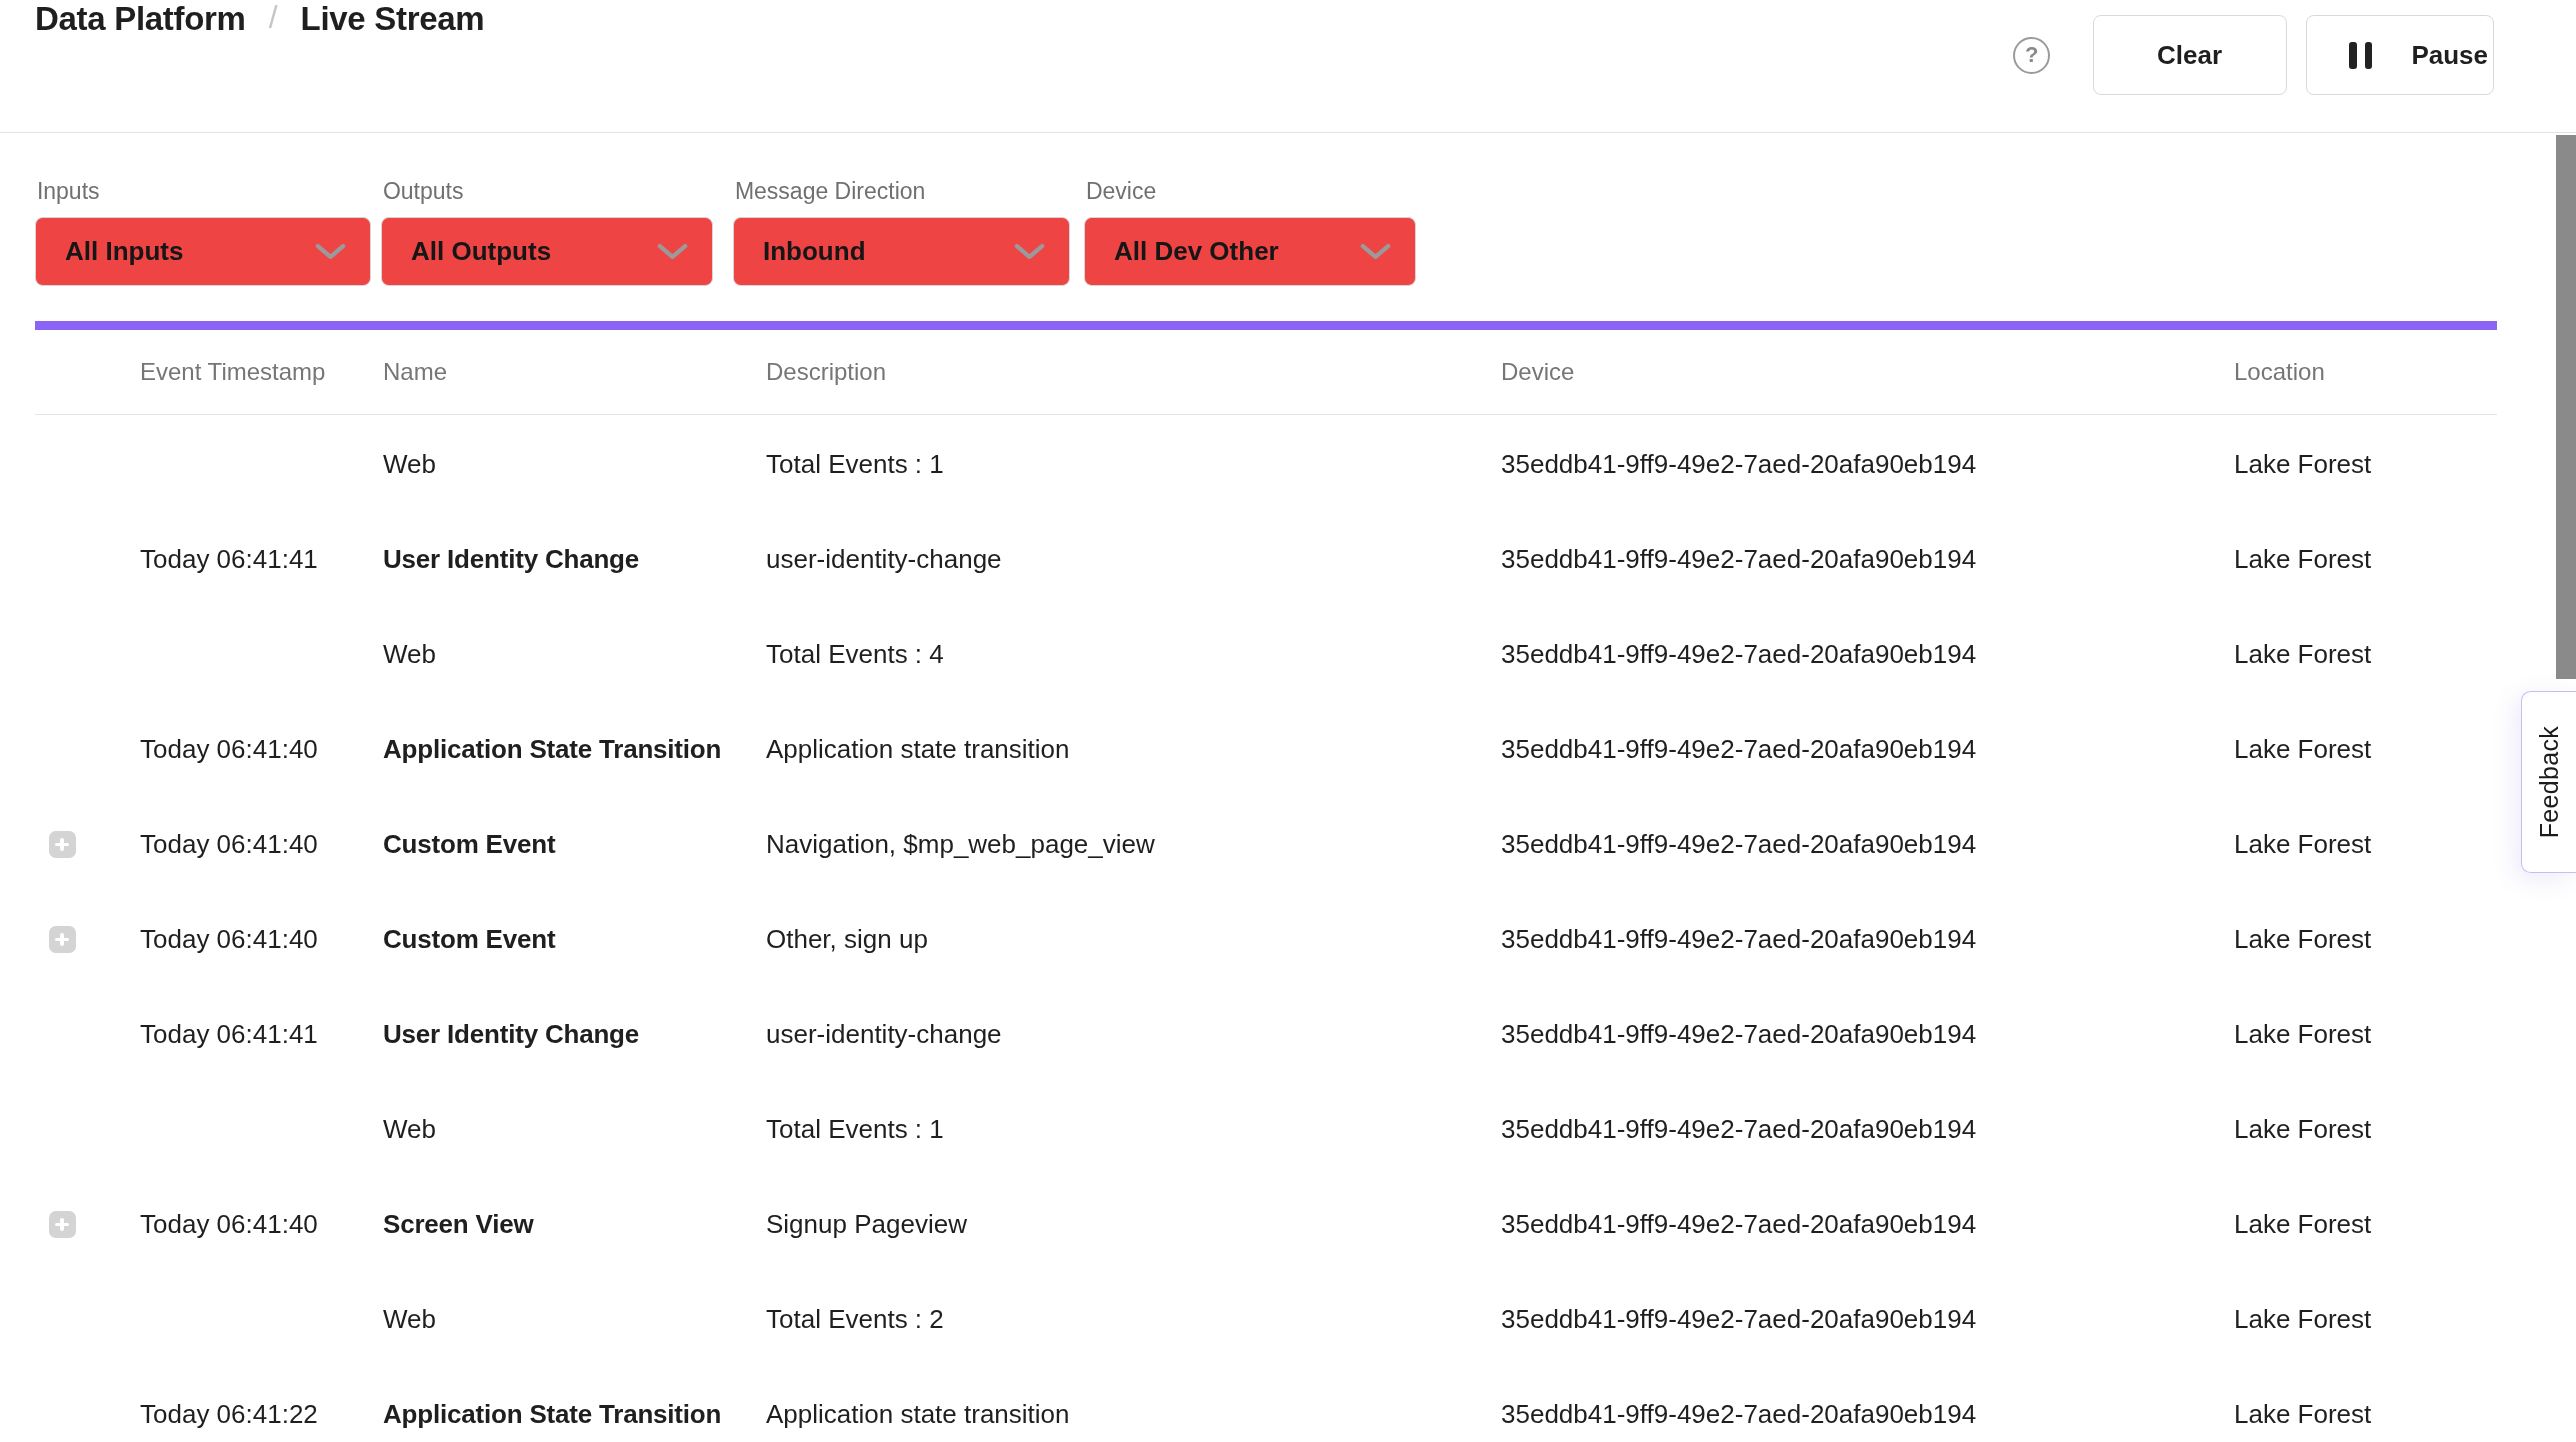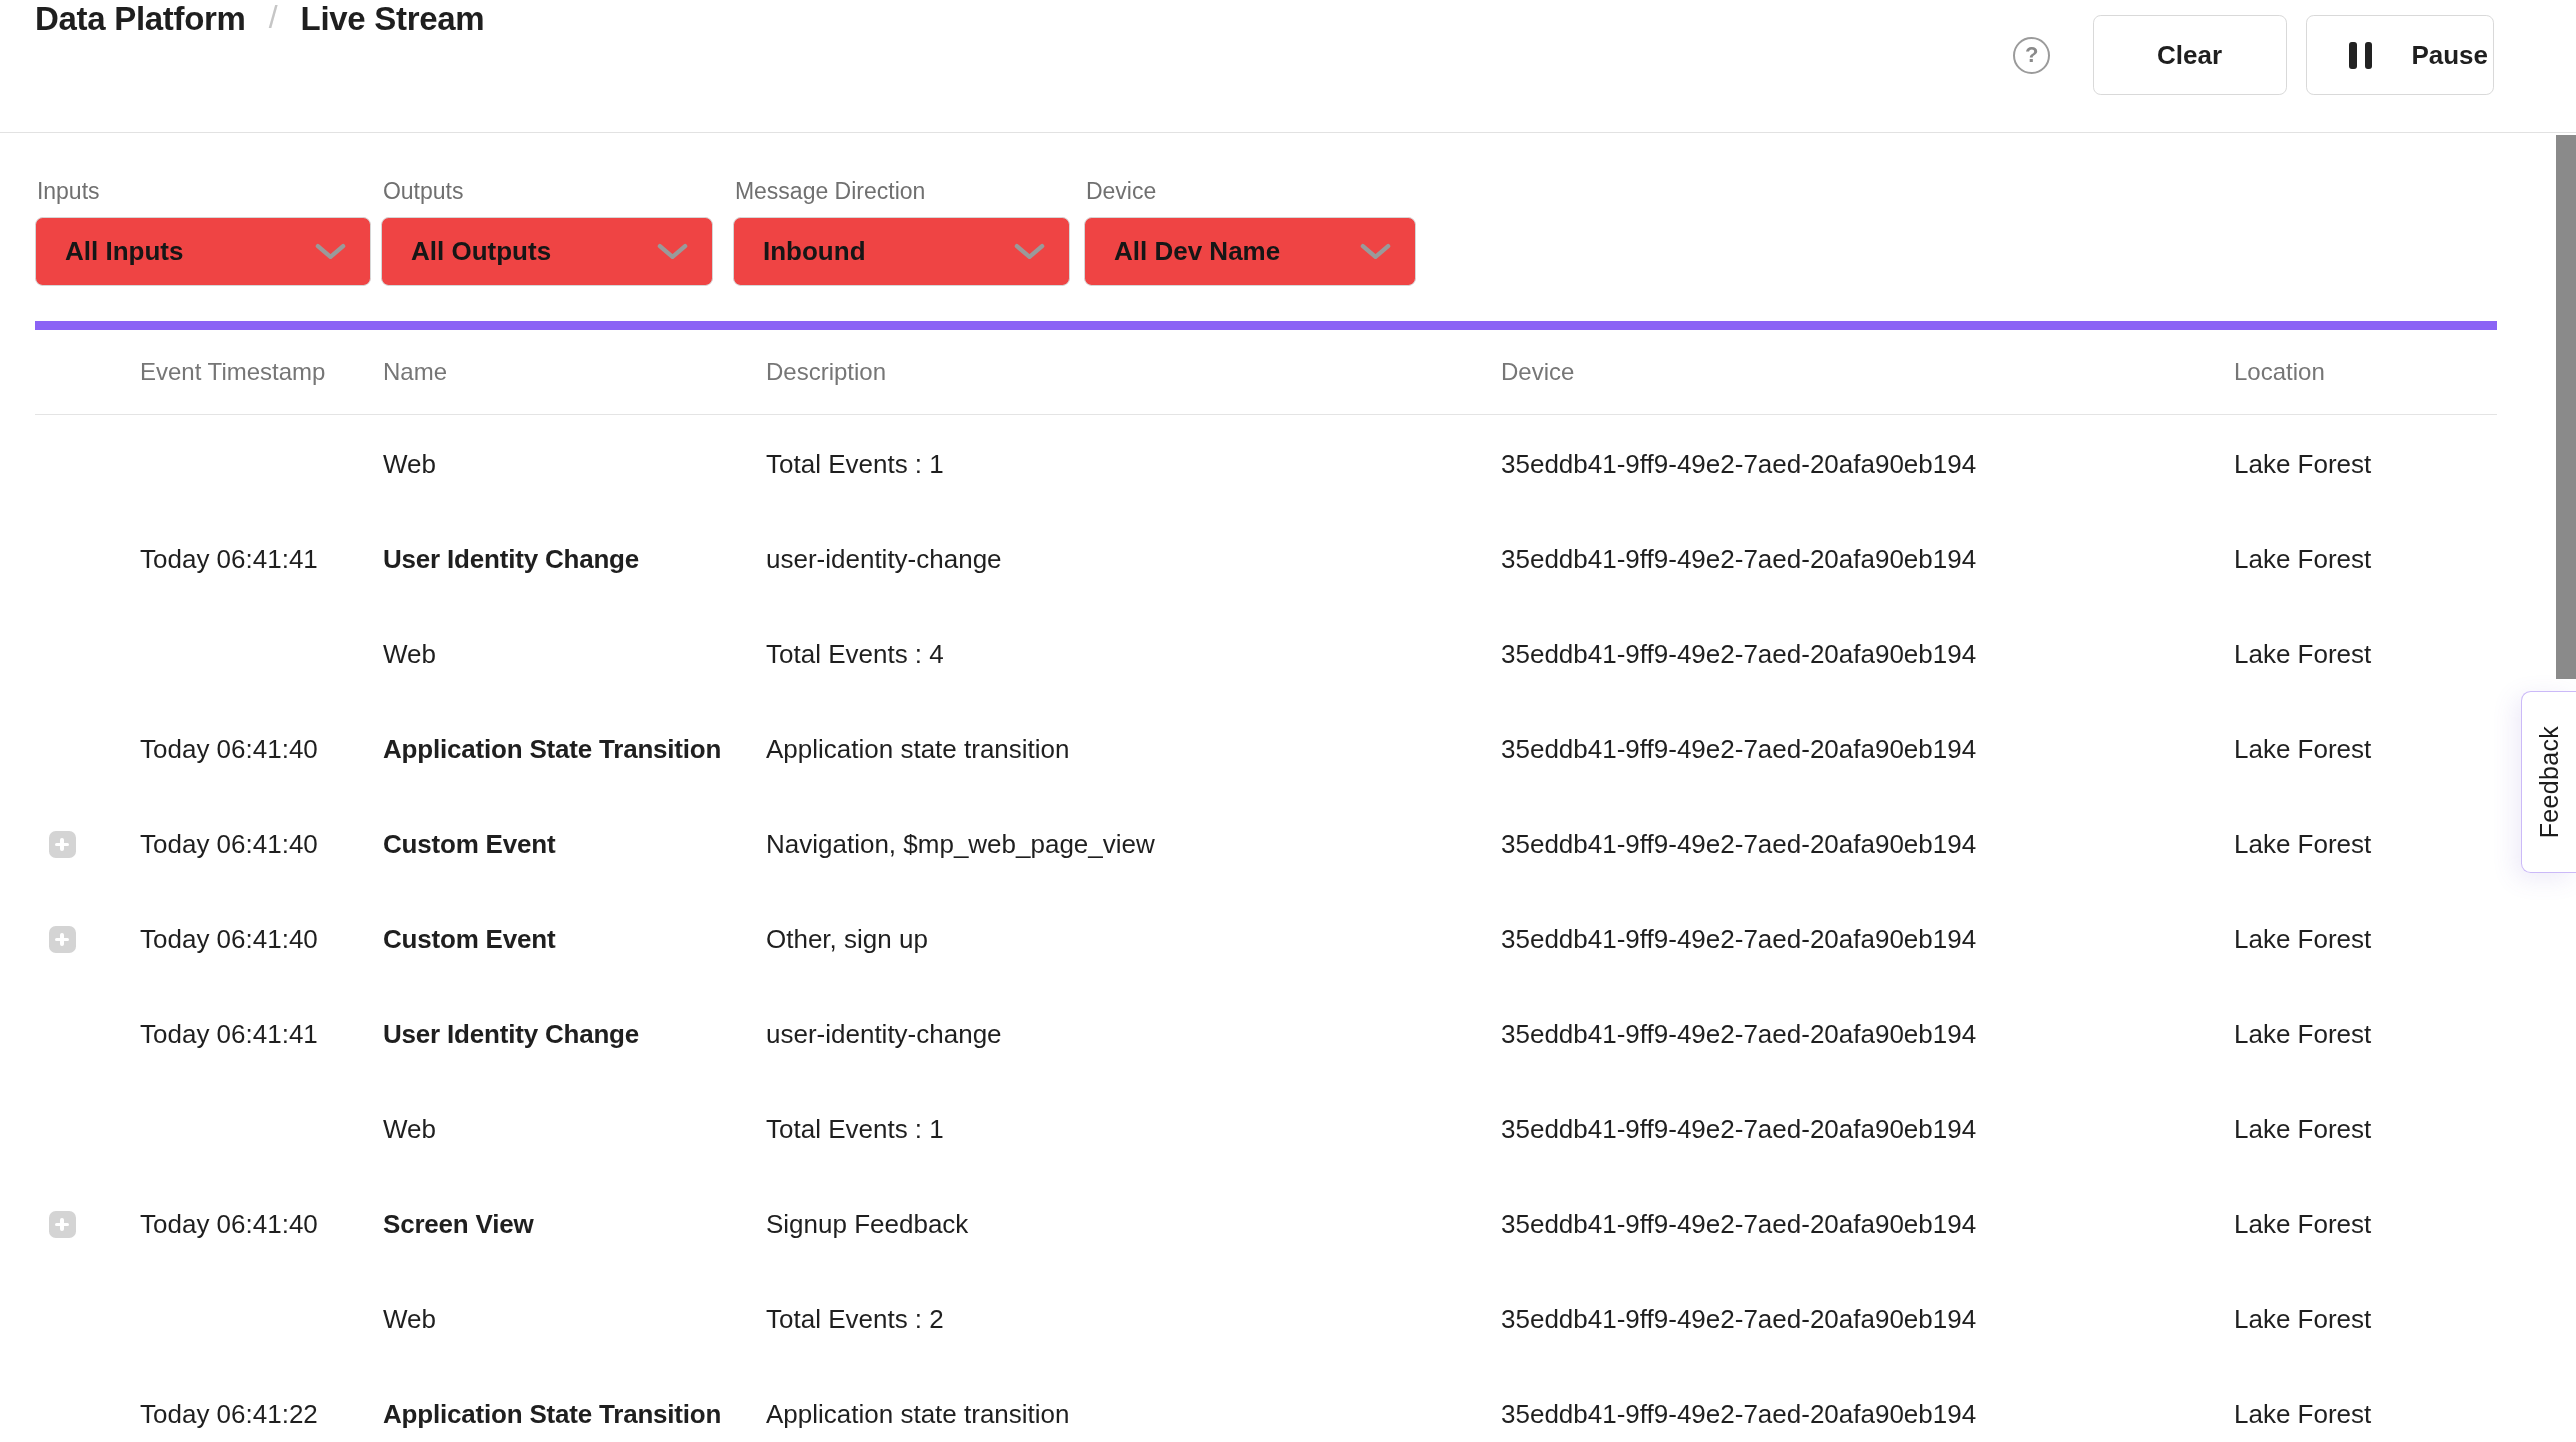--- a/index.html
+++ b/index.html
@@ -152,21 +152,21 @@
       <span class="chev">
         <svg width="33" height="19.4" viewBox="0 0 34 20">
             <polyline points="4,4 17,15 30,4" fill="none" stroke="#9a9a9a" stroke-width="4.5" stroke-linecap="round" stroke-linejoin="round"></polyline>
           </svg>
       </span>
     </div>
   </div>
   <div class="filter-group fg-device">
     <div class="filter-label">Device</div>
     <div class="filter-select">
-      <span class="value">All Dev Name</span>
+      <span class="value">All Dev Other</span>
       <span class="chev">
         <svg width="33" height="19.4" viewBox="0 0 34 20">
             <polyline points="4,4 17,15 30,4" fill="none" stroke="#9a9a9a" stroke-width="4.5" stroke-linecap="round" stroke-linejoin="round"></polyline>
           </svg>
       </span>
     </div>
   </div>
 </section>
 
 <div class="accent-bar"></div>
@@ -248,21 +248,21 @@
     <div class="cell cell-description">Total Events : 1</div>
     <div class="cell cell-device">35eddb41-9ff9-49e2-7aed-20afa90eb194</div>
     <div class="cell cell-location">Lake Forest</div>
   </div>
     <div class="event-row grid-row">
     <div class="cell cell-expand">
         <span class="plus-badge"></span>
       </div>
     <div class="cell cell-timestamp">Today 06:41:40</div>
     <div class="cell cell-name bold">Screen View</div>
-    <div class="cell cell-description">Signup Feedback</div>
+    <div class="cell cell-description">Signup Pageview</div>
     <div class="cell cell-device">35eddb41-9ff9-49e2-7aed-20afa90eb194</div>
     <div class="cell cell-location">Lake Forest</div>
   </div>
     <div class="event-row grid-row">
     <div class="cell cell-expand"></div>
     <div class="cell cell-timestamp"></div>
     <div class="cell cell-name">Web</div>
     <div class="cell cell-description">Total Events : 2</div>
     <div class="cell cell-device">35eddb41-9ff9-49e2-7aed-20afa90eb194</div>
     <div class="cell cell-location">Lake Forest</div>

